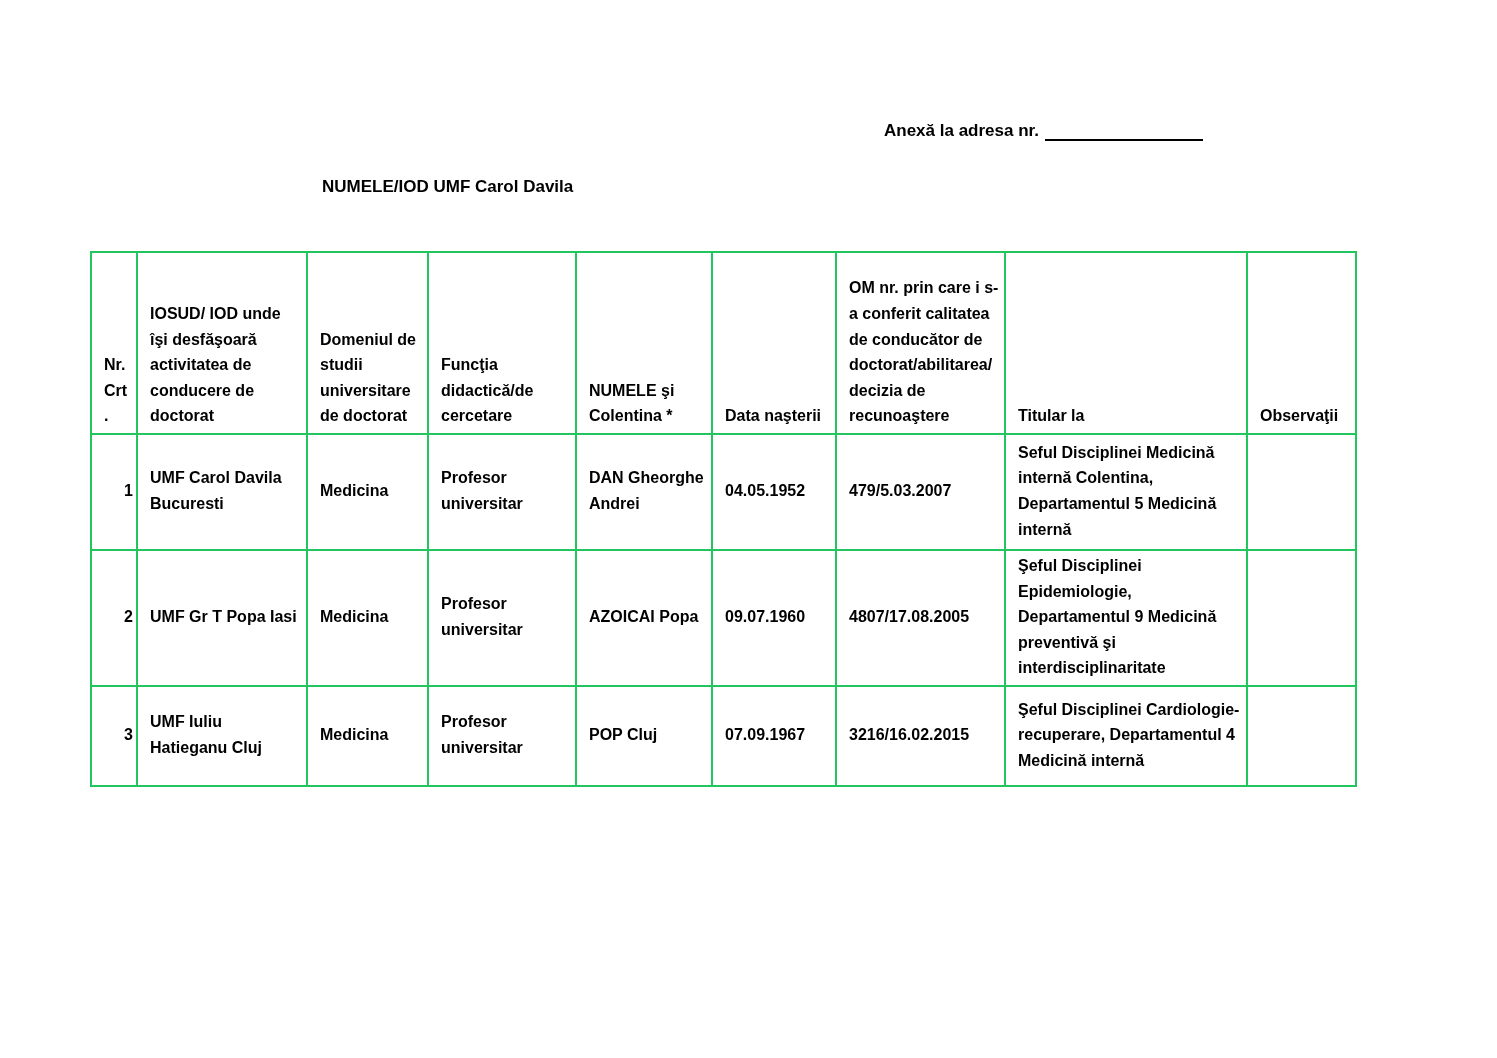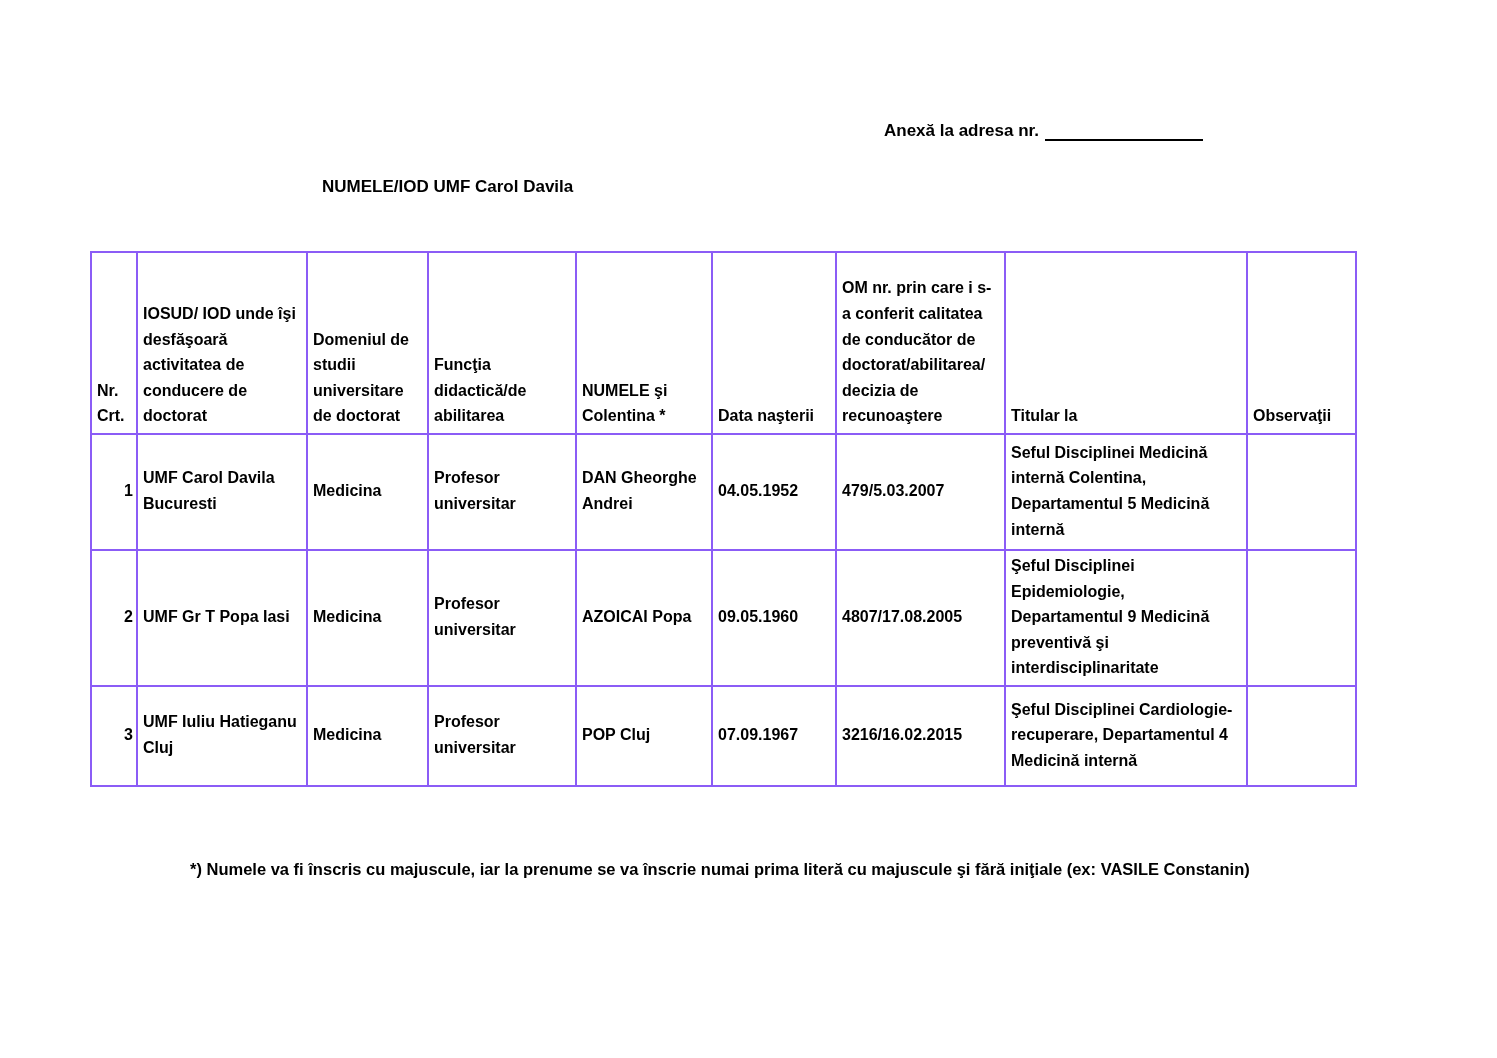--- a/index.html
+++ b/index.html
@@ -51,22 +51,22 @@
     position: absolute;
     left: 90px;
     top: 251px;
     width: 1265px;
     border-collapse: collapse;
     table-layout: fixed;
     font-size: 16px;
     line-height: 1.6;
   }
   table.doc-table td {
-    border: 2px solid #8b5cf6;
-    padding: 2px 5px 4px 5px;
+    border: 2px solid #22c55e;
+    padding: 2px 5px 4px 12px;
     vertical-align: middle;
     text-align: left;
     overflow: hidden;
     word-wrap: break-word;
   }
   table.doc-table tr.header-row td {
     vertical-align: bottom;
   }
   table.doc-table td.num-cell {
     text-align: right;
@@ -105,21 +105,21 @@
       <col style="width:124px">
       <col style="width:169px">
       <col style="width:242px">
       <col style="width:109px">
     </colgroup>
     <tbody>
       <tr class="header-row" style="height:182px;">
         <td>Nr. Crt.</td>
         <td>IOSUD/ IOD unde îşi desfăşoară activitatea de conducere de doctorat</td>
         <td>Domeniul de studii universitare de doctorat</td>
-        <td>Funcţia didactică/de abilitarea</td>
+        <td>Funcţia didactică/de cercetare</td>
         <td>NUMELE şi Colentina *</td>
         <td>Data naşterii</td>
         <td>OM nr.  prin care i s-a conferit calitatea de conducător de doctorat/abilitarea/ decizia de recunoaştere</td>
         <td>Titular la</td>
         <td>Observaţii</td>
       </tr>
       <tr style="height:116px;">
         <td class="num-cell">1</td>
         <td>UMF Carol Davila Bucuresti</td>
         <td>Medicina</td>
@@ -129,34 +129,33 @@
         <td>479/5.03.2007</td>
         <td>Seful Disciplinei Medicină internă Colentina, Departamentul 5 Medicină internă</td>
         <td></td>
       </tr>
       <tr style="height:132px;">
         <td class="num-cell">2</td>
         <td>UMF Gr T Popa Iasi</td>
         <td>Medicina</td>
         <td>Profesor universitar</td>
         <td>AZOICAI Popa</td>
-        <td>09.05.1960</td>
+        <td>09.07.1960</td>
         <td>4807/17.08.2005</td>
         <td>Şeful Disciplinei Epidemiologie, Departamentul 9 Medicină preventivă şi interdisciplinaritate</td>
         <td></td>
       </tr>
       <tr style="height:100px;">
         <td class="num-cell">3</td>
         <td>UMF Iuliu Hatieganu Cluj</td>
         <td>Medicina</td>
         <td>Profesor universitar</td>
         <td>POP Cluj</td>
         <td>07.09.1967</td>
         <td>3216/16.02.2015</td>
         <td>Şeful Disciplinei Cardiologie-recuperare, Departamentul 4 Medicină internă</td>
         <td></td>
       </tr>
     </tbody>
   </table>
 
-  <div class="footnote">*) Numele va fi înscris cu majuscule, iar la prenume se va înscrie numai prima literă cu majuscule şi fără iniţiale (ex: VASILE Constanin)</div>
 
 </div>
 
 </body></html>

